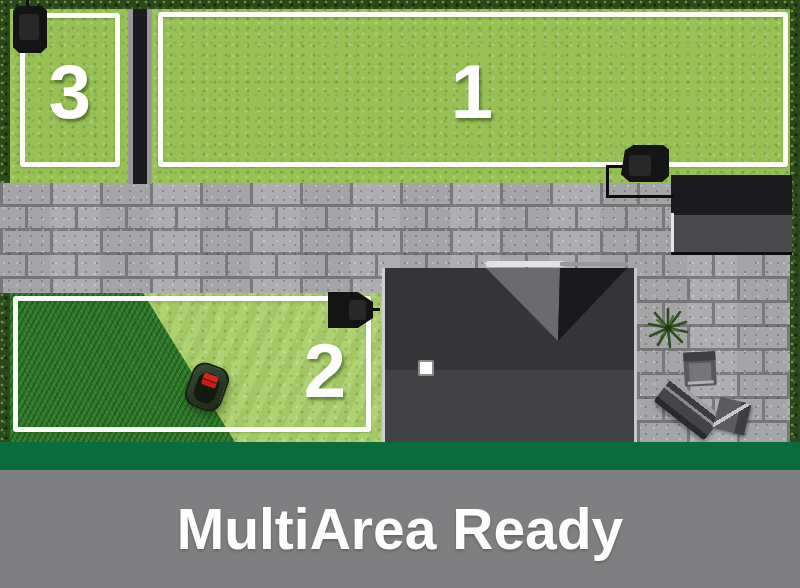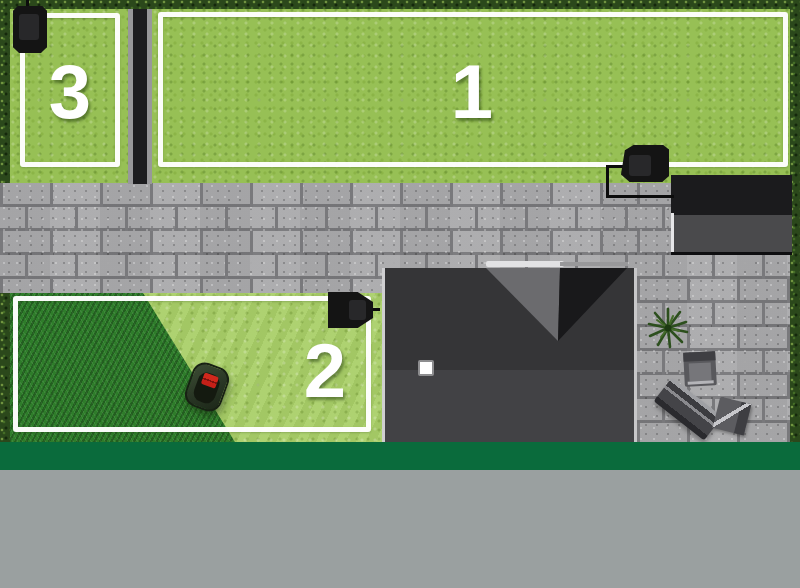--- a/index.html
+++ b/index.html
@@ -253,14 +253,17 @@
     <div class="chair1-seat"></div>
     <div class="chair1-edge"></div>
   </div>
   <div class="lounger"></div>
   <div class="chair2">
     <div class="chair2-back"></div>
     <div class="chair2-stripe"></div>
   </div>
 
   <div class="green-band"></div>
+  <div class="banner">
+    <div class="banner-title">MultiArea Ready</div>
+  </div>
 
 </div>
 
 </body></html>

